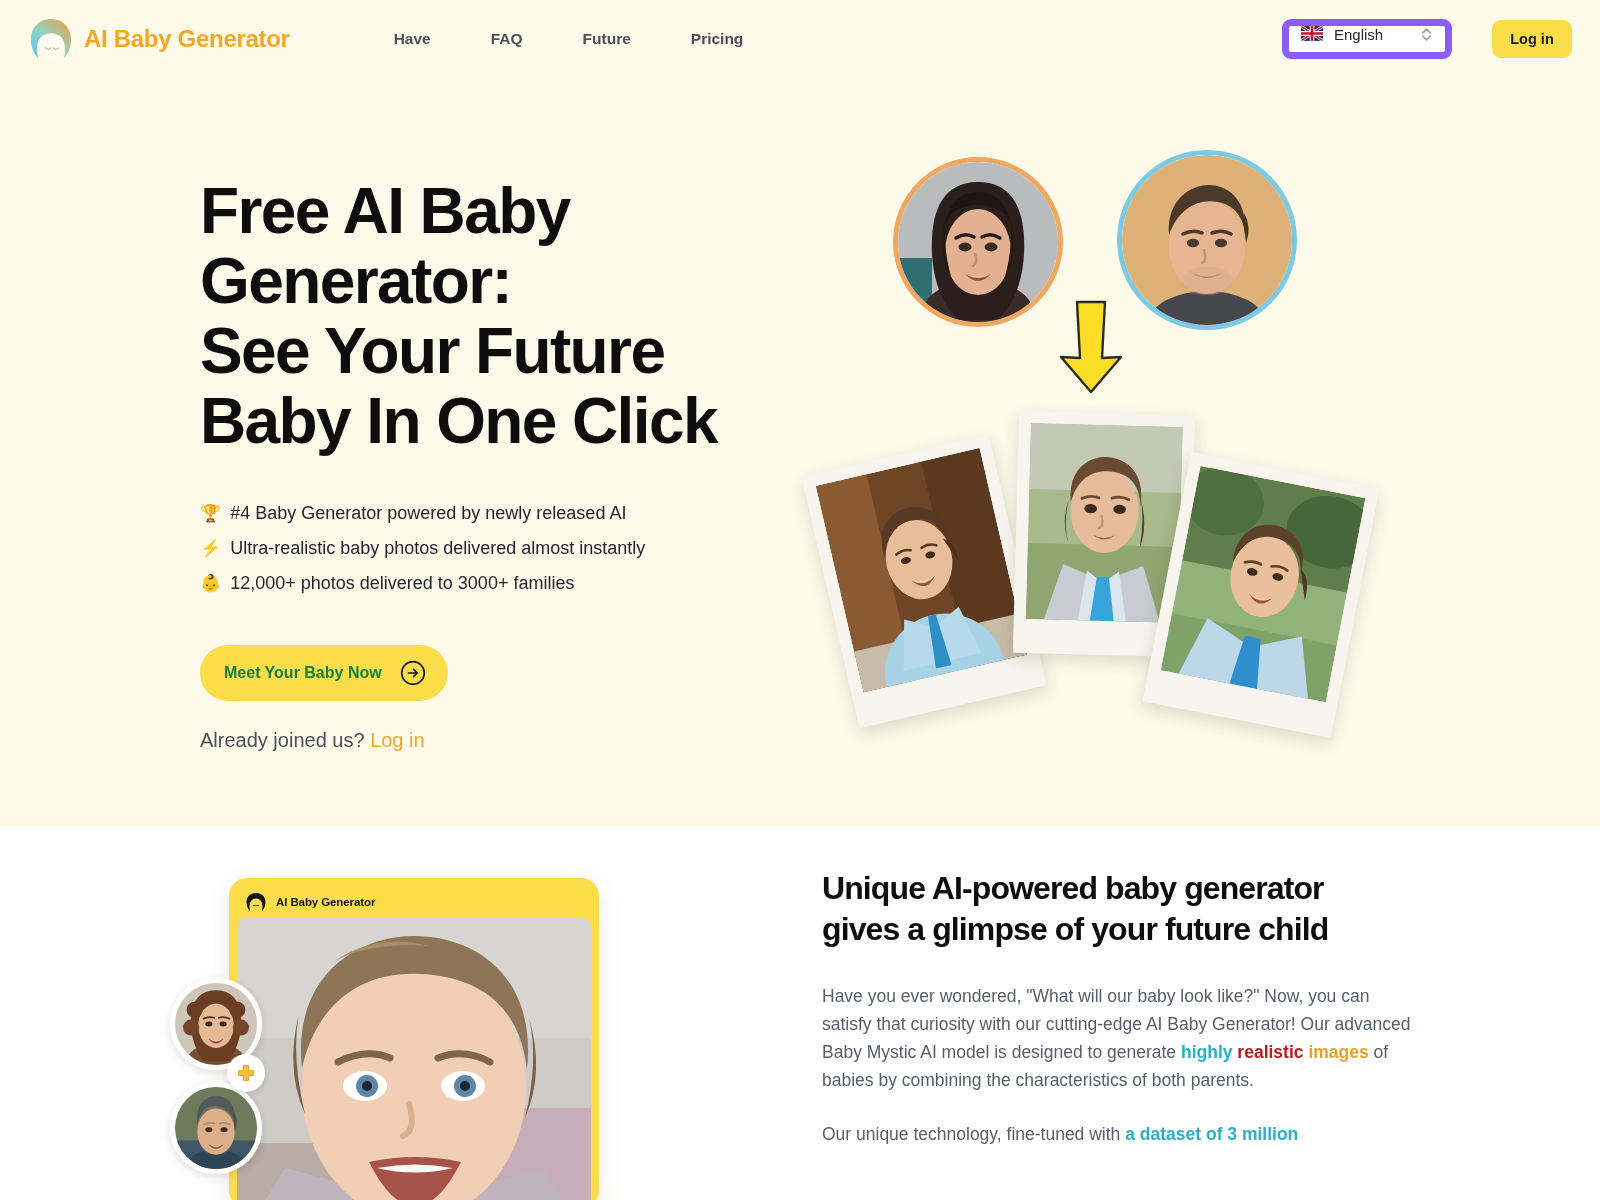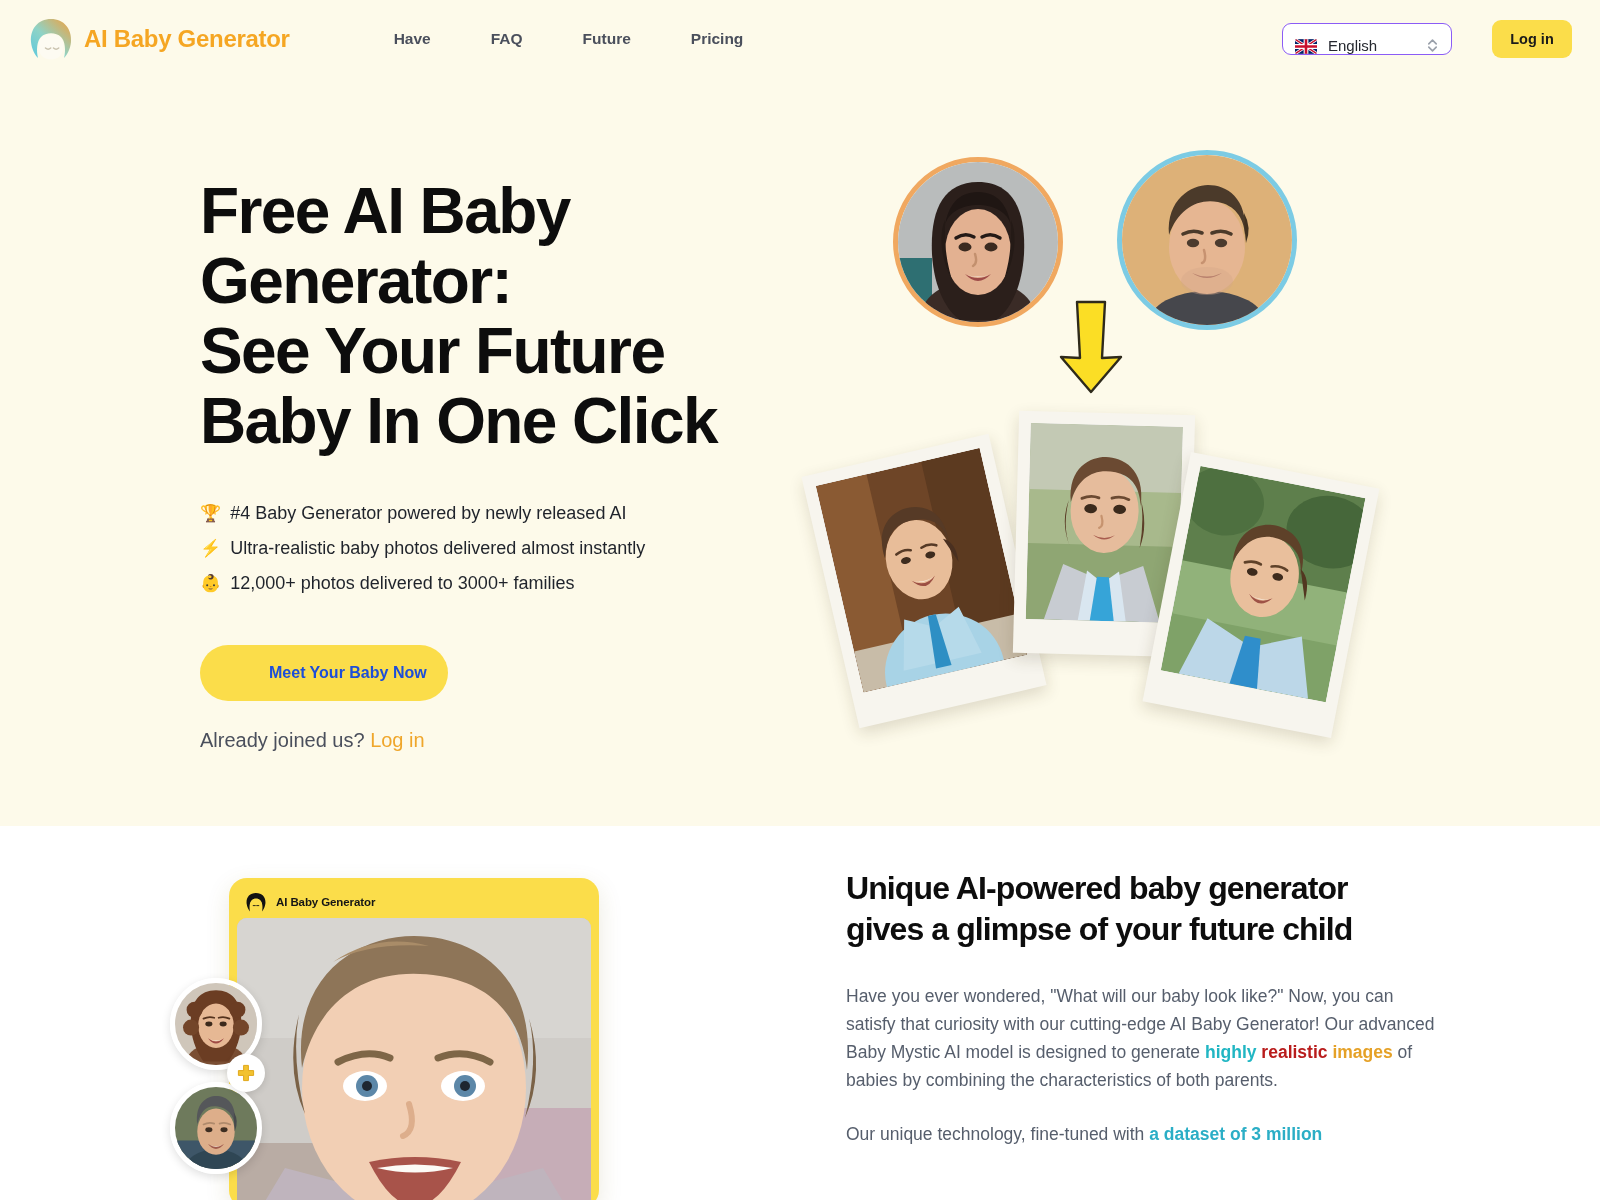--- a/index.html
+++ b/index.html
@@ -76,26 +76,26 @@
   .header-right {
     margin-left: auto;
     display: flex;
     align-items: center;
     gap: 40px;
     margin-right: 28px;
   }
 
   .lang-select {
     display: flex;
-    align-items: flex-end;
+    align-items: flex-start;
     width: 170px;
-    height: 32px;
+    height: 40px;
     padding: 0 12px;
     background: #ffffff;
-    border: 1px solid #8b5cf6;
+    border: 7px solid #8b5cf6;
     border-radius: 9px;
     cursor: pointer;
   }
   .flag-uk { width: 22px; height: 15px; flex: none; border-radius: 2px; display:block; }
   .lang-label {
     font-size: 15px;
     color: #25282F;
     margin-left: 11px;
     white-space: nowrap;
   }
@@ -159,23 +159,22 @@
     border-radius: 28px;
     display: flex;
     align-items: center;
     cursor: pointer;
     padding: 0 22px 0 24px;
     font-family: inherit;
   }
   .cta-label {
     font-size: 16px;
     font-weight: 700;
-    color: #1d4ed8;
+    color: #15803d;
     white-space: nowrap;
-    margin-left: 45px;
   }
   .cta-arrow { margin-left: auto; width: 26px; height: 26px; display:block; }
 
   .already {
     margin-top: 28px;
     font-size: 20px;
     color: #4A4F5C;
     white-space: nowrap;
   }
   .already-link {
@@ -298,21 +297,21 @@
     border-radius: 50%;
     background: #ffffff;
     display: flex;
     align-items: center;
     justify-content: center;
     box-shadow: 0 2px 7px rgba(0,0,0,0.12);
   }
 
   .sec2-copy {
     position: absolute;
-    left: 846px;
+    left: 822px;
     top: 42px;
     width: 600px;
   }
   .sec2-title {
     font-size: 32px;
     line-height: 41px;
     font-weight: 800;
     letter-spacing: -0.9px;
     color: #0d0d0d;
     white-space: pre-line;

